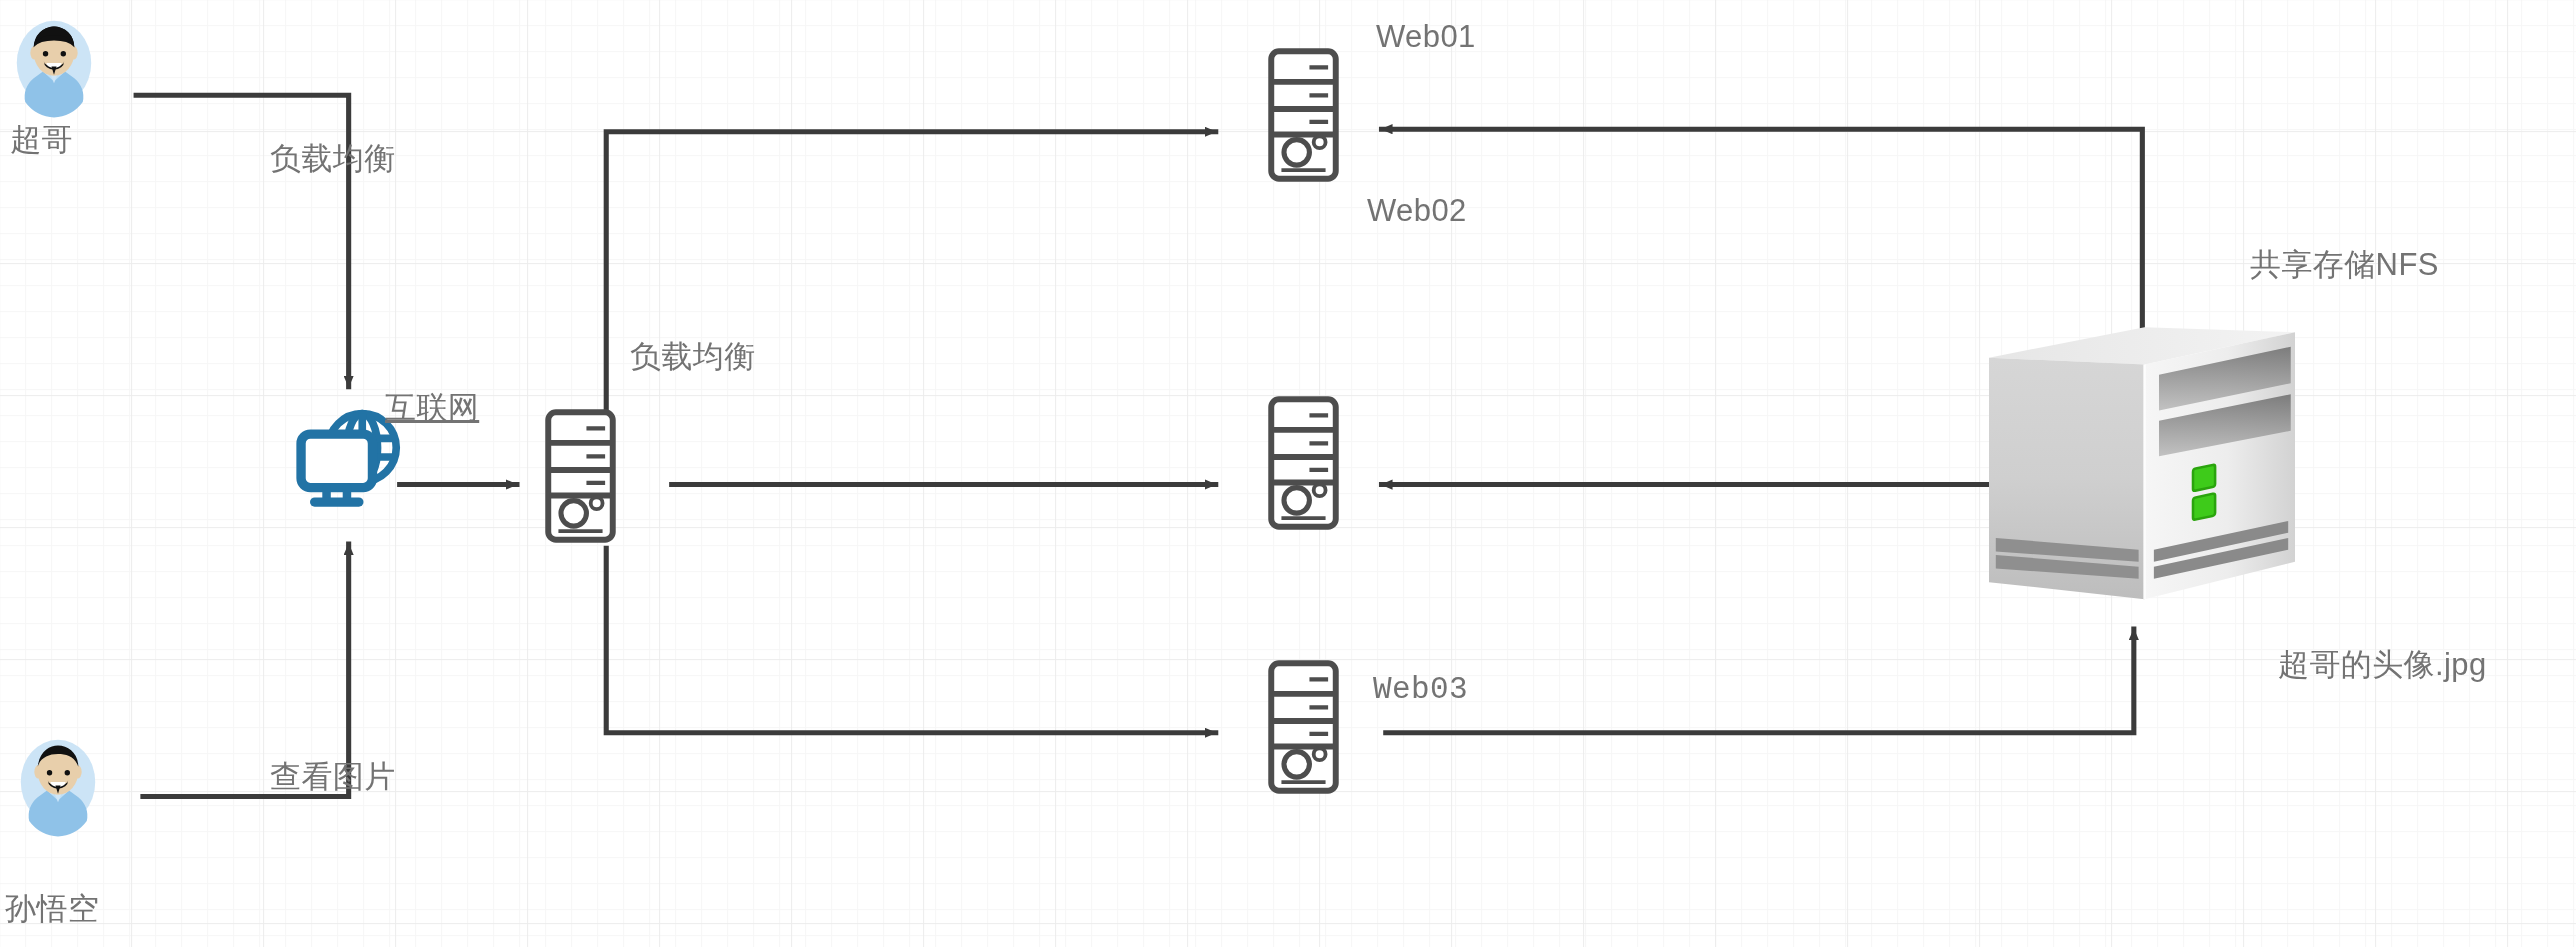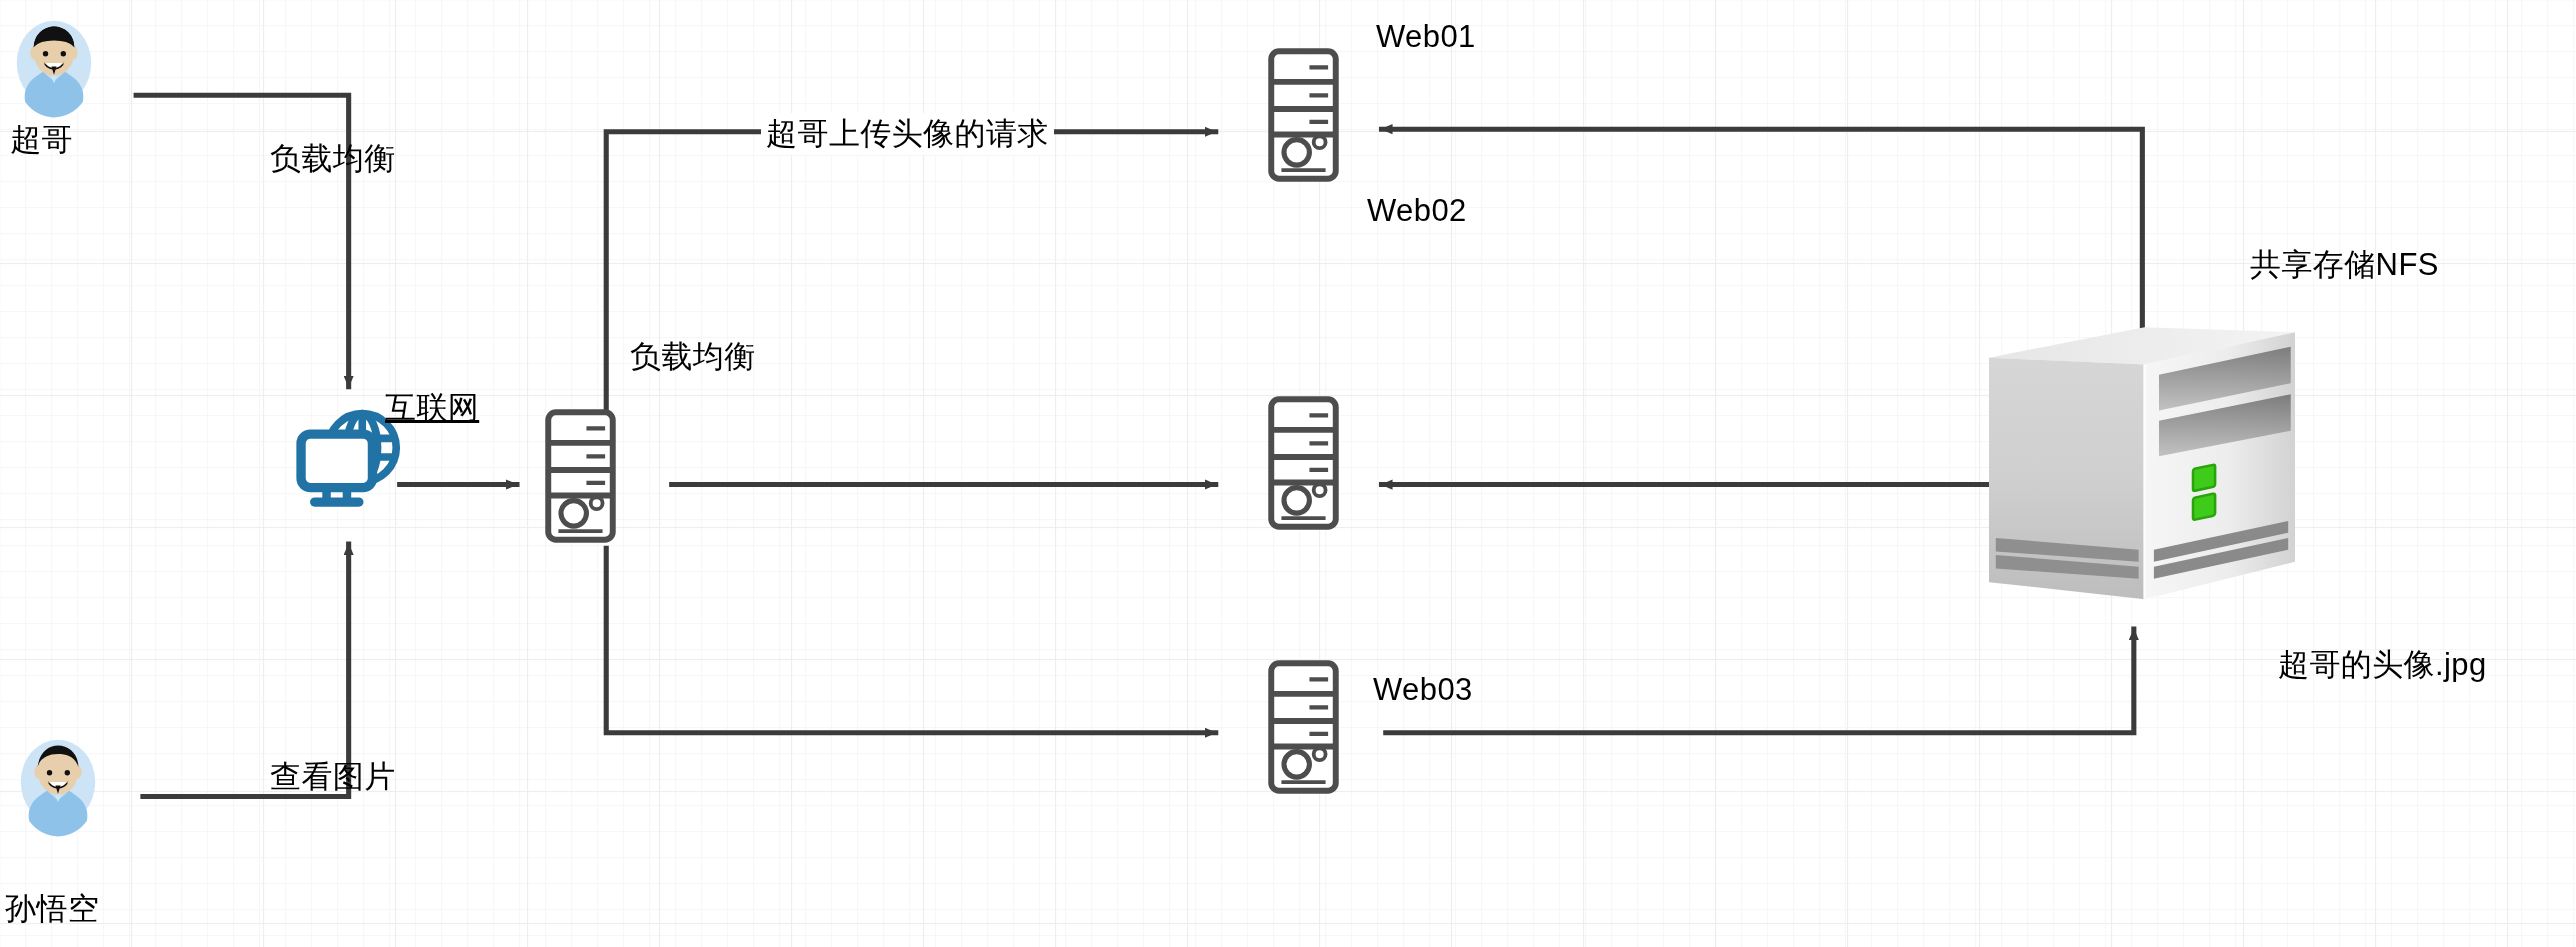--- a/index.html
+++ b/index.html
@@ -22,21 +22,21 @@
       132px 132px,
       132px 132px,
       26px 26px,
       26px 26px;
     background-position:-0.9px -0.9px,-0.9px -0.9px,-0.9px -0.9px,-0.9px -0.9px;
   }
   #canvas{position:absolute;inset:0;}
   .node{position:absolute;}
   .lbl{
     position:absolute;
-    color:#000000;
+    color:#737373;
     white-space:nowrap;
     font-weight:400;
     letter-spacing:0.4px;
   }
   .lbl-cn{font-size:31px;}
   .lbl-en{font-size:31px;}
   svg{overflow:visible;}
 </style>
 </head>
 <body>
@@ -152,21 +152,20 @@
       <rect x="5" y="5" width="76" height="150" rx="9" ry="9" fill="#ffffff" stroke="#4d4d4d" stroke-width="7"></rect>
       <path d="M6,41 L80,41 M6,73 L80,73 M6,103 L80,103" stroke="#4d4d4d" stroke-width="7"></path>
       <path d="M50,24 L72,24 M50,57 L72,57 M50,88 L72,88" stroke="#4d4d4d" stroke-width="5"></path>
       <circle cx="35" cy="124" r="15" fill="none" stroke="#4d4d4d" stroke-width="6"></circle>
       <circle cx="62" cy="112" r="7" fill="none" stroke="#4d4d4d" stroke-width="4.5"></circle>
       <path d="M17,145 L69,145" stroke="#4d4d4d" stroke-width="4.5"></path>
     </svg>
   </div>
   <div class="lbl lbl-cn" style="left:598px;top:336px;margin-left:32px;">负载均衡</div>
 
-  <div class="lbl lbl-cn" style="left:761px;top:113px;background:#ffffff;padding:0 5.1px;">超哥上传头像的请求</div>
 
   <div class="node" style="left:1267px;top:47px;width:73px;height:136px;">
     <svg width="73" height="136" viewBox="0 0 86 160">
       <rect x="5" y="5" width="76" height="150" rx="9" ry="9" fill="#ffffff" stroke="#4d4d4d" stroke-width="7"></rect>
       <path d="M6,41 L80,41 M6,73 L80,73 M6,103 L80,103" stroke="#4d4d4d" stroke-width="7"></path>
       <path d="M50,24 L72,24 M50,57 L72,57 M50,88 L72,88" stroke="#4d4d4d" stroke-width="5"></path>
       <circle cx="35" cy="124" r="15" fill="none" stroke="#4d4d4d" stroke-width="6"></circle>
       <circle cx="62" cy="112" r="7" fill="none" stroke="#4d4d4d" stroke-width="4.5"></circle>
       <path d="M17,145 L69,145" stroke="#4d4d4d" stroke-width="4.5"></path>
     </svg>
@@ -188,21 +187,21 @@
   <div class="node" style="left:1267px;top:659px;width:73px;height:136px;">
     <svg width="73" height="136" viewBox="0 0 86 160">
       <rect x="5" y="5" width="76" height="150" rx="9" ry="9" fill="#ffffff" stroke="#4d4d4d" stroke-width="7"></rect>
       <path d="M6,41 L80,41 M6,73 L80,73 M6,103 L80,103" stroke="#4d4d4d" stroke-width="7"></path>
       <path d="M50,24 L72,24 M50,57 L72,57 M50,88 L72,88" stroke="#4d4d4d" stroke-width="5"></path>
       <circle cx="35" cy="124" r="15" fill="none" stroke="#4d4d4d" stroke-width="6"></circle>
       <circle cx="62" cy="112" r="7" fill="none" stroke="#4d4d4d" stroke-width="4.5"></circle>
       <path d="M17,145 L69,145" stroke="#4d4d4d" stroke-width="4.5"></path>
     </svg>
   </div>
-  <div class="lbl lbl-en" style="left:1373px;top:672px;">Web03</div>
+  <div class="lbl lbl-en" style="left:1373px;top:672px;font-family:Liberation Mono, monospace;">Web03</div>
 
   <div class="node" style="left:1989px;top:327px;width:306px;height:302px;">
     <svg width="306" height="302" viewBox="0 0 360 355">
       <defs>
         <linearGradient id="faceFrontG" x1="0" y1="0" x2="0" y2="1">
           <stop offset="0%" stop-color="#d6d6d6"></stop>
           <stop offset="50%" stop-color="#cfcfcf"></stop>
           <stop offset="100%" stop-color="#bdbdbd"></stop>
         </linearGradient>
         <linearGradient id="faceRightG" x1="0" y1="0" x2="1" y2="0">

